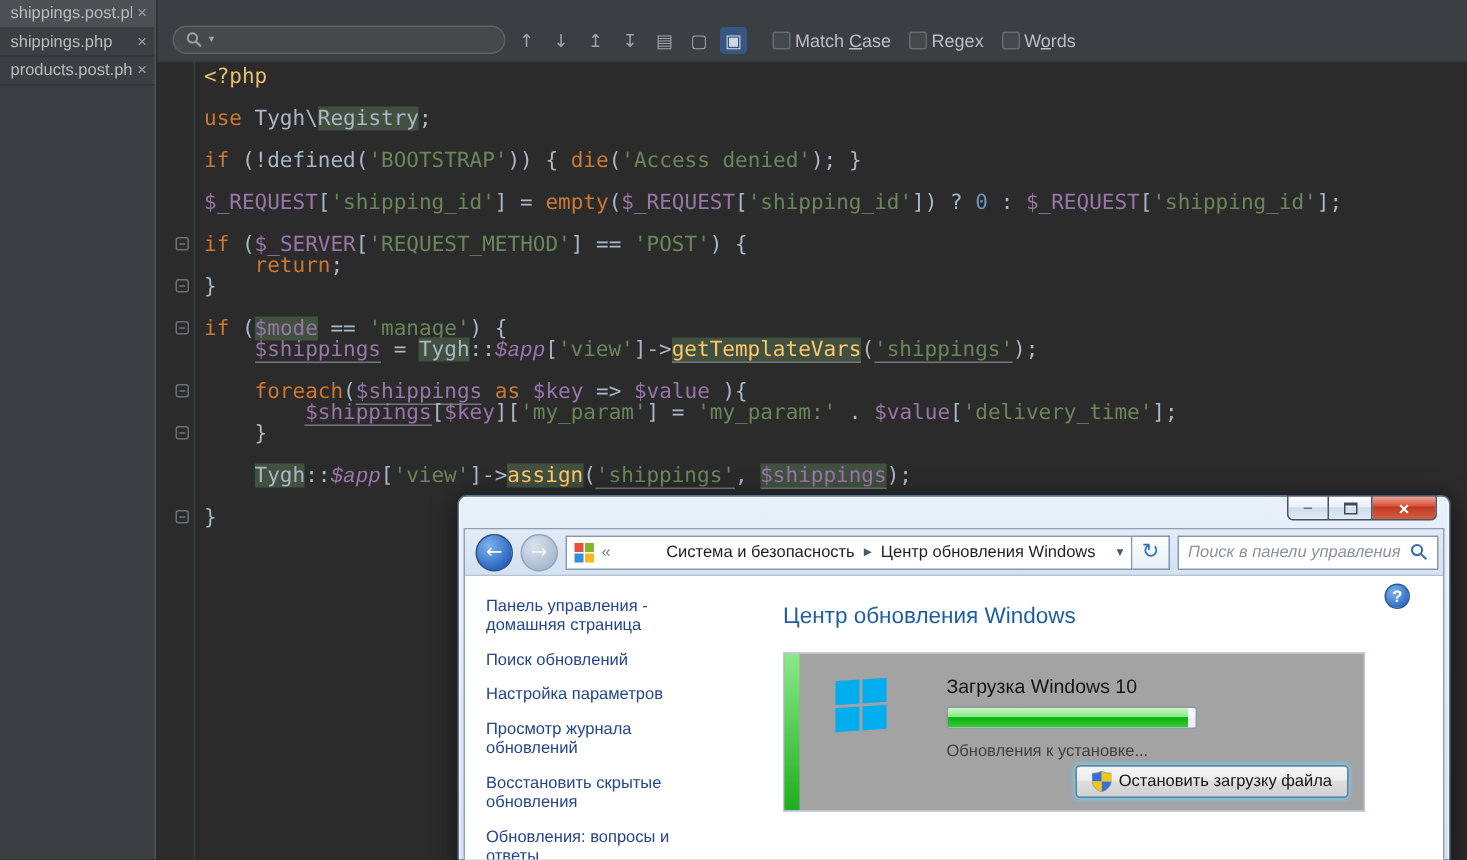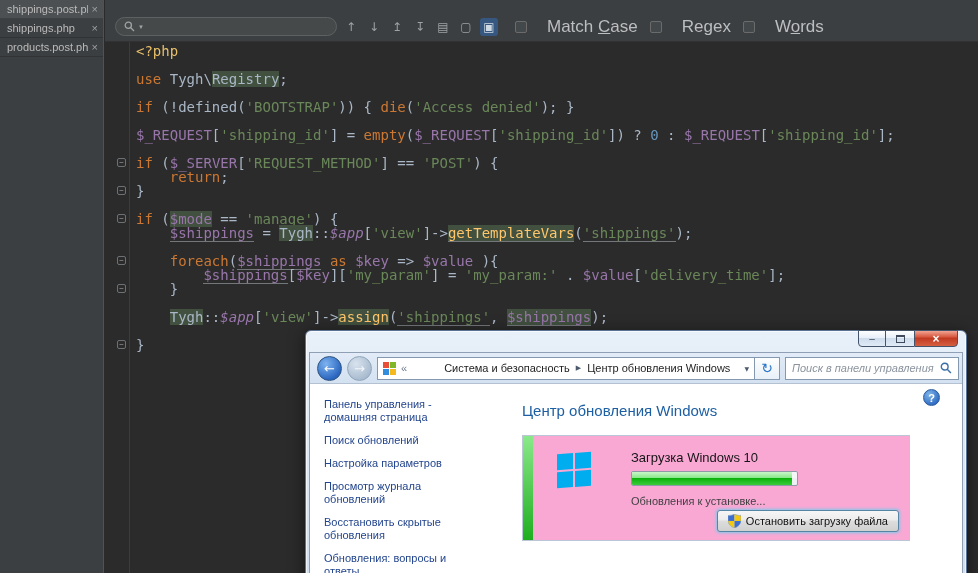--- a/index.html
+++ b/index.html
@@ -21,21 +21,21 @@
                display:flex; align-items:center; gap:5px; padding:14px 8px 2px 10px; z-index:1; }
   .search-field { width:222px; height:19px; background:#45494a; border:1px solid #5e6162;
                   border-radius:10px; display:flex; align-items:center; padding:0 8px; gap:3px; }
   .search-field .caret { font-size:6px; color:#9fa3a6; }
   .search-input { flex:1; background:transparent; border:none; outline:none; color:#bbbbbb;
                   font-size:11px; font-family:"DejaVu Sans Mono",monospace; min-width:0; }
   .tool-icon { width:18px; height:18px; display:flex; align-items:center; justify-content:center;
                color:#9fa3a6; font-size:12px; font-family:"DejaVu Sans",sans-serif; }
   .tool-icon.active { background:#365880; border-radius:3px; color:#cdd9e4; }
   .opts { display:flex; align-items:center; }
-  .check-opt { display:flex; align-items:center; gap:20px; font-size:17px; color:#bcbec0; margin-left:12px; }
+  .check-opt { display:flex; align-items:center; gap:3px; font-size:12px; color:#bcbec0; margin-left:12px; }
   .checkbox { width:12px; height:12px; background:#43494a; border:1px solid #6b6b6b; border-radius:2px; }
   .accel { text-decoration:underline; }
 
   .editor { position:absolute; left:105px; top:42px; right:0; bottom:0;
             background:var(--editor-background,#2b2b2b); }
   .gutter { position:absolute; left:0; top:0; width:25px; height:100%;
             border-right:1px solid #3a3d3f; padding-top:2px; }
   .gutter-cell { height:14px; position:relative; }
   .fold { position:absolute; right:3px; top:2px; width:9px; height:9px; border:1px solid #6e7173;
           border-radius:2px; color:#9fa3a6; font-size:8px; line-height:7px; text-align:center;
@@ -44,21 +44,21 @@
           font-family:"DejaVu Sans Mono","Liberation Mono",monospace; font-size:14px;
           line-height:14px; white-space:pre; }
   .code-line { height:14px; }
   .t { color:var(--php-tag-yellow,#e8bf6a); }
   .k { color:var(--keyword-orange,#cc7832); }
   .s { color:var(--string-green,#6a8759); }
   .v { color:var(--variable-purple,#9876aa); }
   .f { color:var(--function-yellow,#ffc66b); }
   .p { color:var(--plain-text,#a9b7c6); }
   .n { color:var(--number-blue,#6897bb); }
-  .i { font-style:italic; }
+  .i { font-style:italic;font-family:Liberation Mono, monospace; }
   .hl { background:var(--highlight-background,#41503f); }
   .u { border-bottom:1px solid #73777a; }
 
   
   .w7 { position:absolute; left:305px; top:330px; width:662px; height:280px;
         display:flex; flex-direction:column; border-radius:6px 6px 0 0;
         background:linear-gradient(#e8f0f9,#cddcef); border:1px solid #55central;
         border:1px solid #5a7294; box-shadow:0 3px 16px rgba(0,0,0,.55), inset 0 0 0 1px rgba(255,255,255,.6);
         padding:0 3px 3px 3px; z-index:5; }
   .w7-titlebar { height:21px; position:relative; flex:none; }
@@ -107,21 +107,21 @@
   .w7-link { width:158px; font-size:11px; line-height:13px; color:var(--task-link-blue,#23458d);
              margin-bottom:10px; cursor:pointer; }
   .w7-main { flex:1; padding:18px 0 0 22px; position:relative; }
   .help-circle { position:absolute; top:5px; right:22px; width:17px; height:17px; border-radius:50%;
                  background:radial-gradient(circle at 35% 30%, #7fb4e8, #2f6cc4 75%);
                  border:1px solid #2b5a9b; color:#fff; font-size:11px; font-weight:bold;
                  display:flex; align-items:center; justify-content:center; }
   .w7-heading { font-size:15px; color:var(--heading-blue,#1d5fa3); font-weight:400; }
 
   .update-panel { margin-top:16px; width:388px; min-height:106px; border:1px solid #bac6d6;
-                  display:flex; background:#f9a8d4; }
+                  display:flex; background:#a3a3a3; }
   .green-bar { width:10px; flex:none; background:linear-gradient(#8ae98a,var(--progress-green,#1fae1f)); }
   .panel-inner { flex:1; position:relative; padding:14px 12px 10px 24px; }
   .win-logo { position:absolute; left:24px; top:17px; width:34px; height:34px; display:grid;
               grid-template-columns:16px 16px; grid-template-rows:16px 16px; gap:2px;
               transform:skewY(-4deg); }
   .win-logo i { background:var(--windows-blue,#00adef); }
   .panel-text { margin-left:74px; }
   .up-title { font-size:13px; color:#141414; }
   .progress { width:167px; height:15px; border:1px solid #8e9aa6; border-radius:2px; margin-top:6px;
               background:#eef1f3; position:relative; overflow:hidden; }

